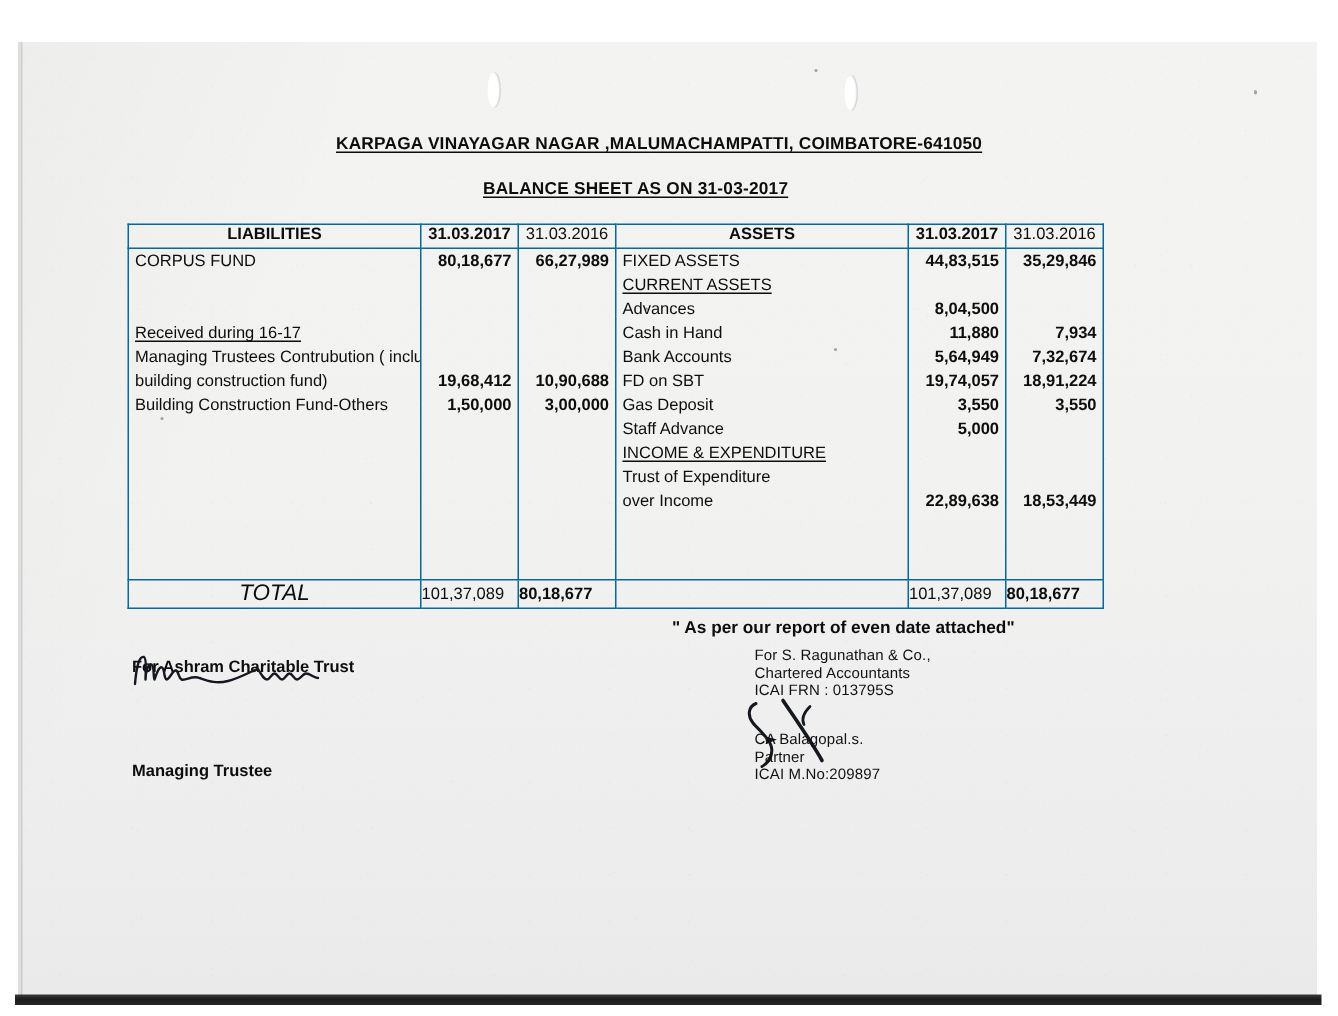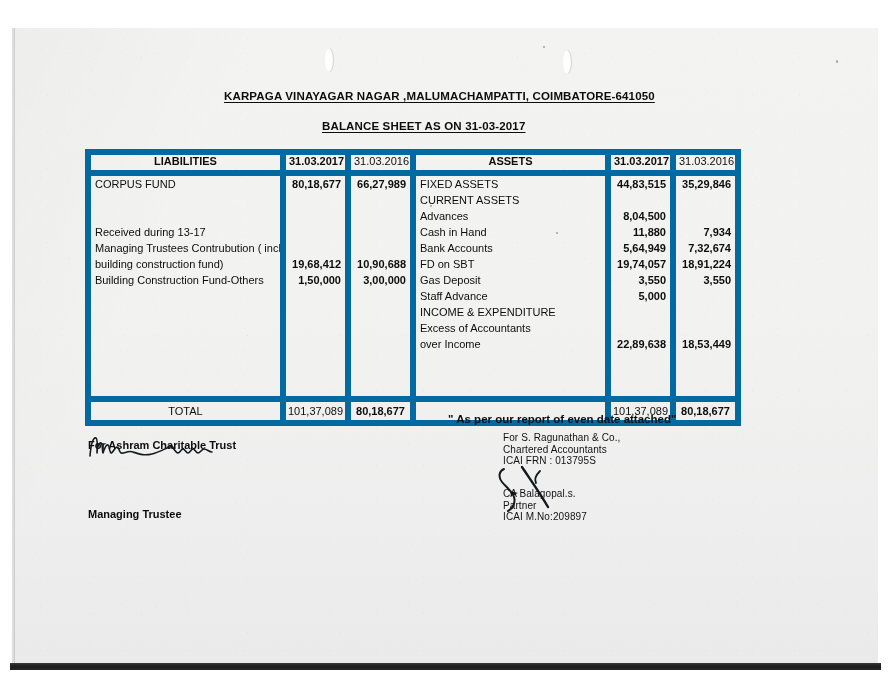--- a/index.html
+++ b/index.html
@@ -97,21 +97,21 @@
   .bs-table {
     position: absolute;
     left: 85px;
     top: 149px;
     width: 616px;
     border-collapse: collapse;
     table-layout: fixed;
     font-size: 11px;
   }
   .bs-table td, .bs-table th {
-    border: 6px solid #0369a1;
+    border: 1px solid #0369a1;
     padding: 0;
     vertical-align: top;
     font-weight: normal;
   }
   .bs-table .hd {
     height: 15px;
     font-weight: bold;
     font-size: 11px;
     padding: 0 3px;
     white-space: nowrap;
@@ -127,33 +127,35 @@
   .row {
     height: 16px;
     line-height: 16px;
     padding: 0 4px;
     white-space: nowrap;
     overflow: hidden;
   }
   .row.num { text-align: right; font-weight: bold; }
   .row.num.old { font-weight: bold; }
   .row.uline span {
+    text-decoration: underline;
     text-underline-offset: 1.5px;
   }
   .row.blank { color: transparent; }
 
   .total-row td { height: 18px; line-height: 18px; }
   .total-lbl {
     text-align: center;
     font-weight: bold;
-    font-size: 11px;
+    font-size: 15px;
     padding: 0 4px;
+    font-style: italic;
   }
   .total-num {
-    text-align: center;
+    text-align: left;
     font-weight: bold;
     font-size: 11px;
     padding: 0 4px;
     white-space: nowrap;
   }
   .total-num.old { font-weight: bold; }
   .total-empty { }
 
   
   .sig-text {
@@ -227,21 +229,21 @@
         <th class="hd num old">31.03.2016</th>
       </tr>
     </thead>
     <tbody>
       <tr>
         <td class="body-cell">
           <div class="rows" id="liab-labels">
               <div class="row">CORPUS FUND</div>
               <div class="row blank">&nbsp;</div>
               <div class="row blank">&nbsp;</div>
-              <div class="row uline"><span>Received during 13-17</span></div>
+              <div class="row uline"><span>Received during 16-17</span></div>
               <div class="row">Managing Trustees Contrubution ( including</div>
               <div class="row">building construction fund)</div>
               <div class="row">Building Construction Fund-Others</div>
               <div class="row blank">&nbsp;</div>
               <div class="row blank">&nbsp;</div>
               <div class="row blank">&nbsp;</div>
               <div class="row blank">&nbsp;</div>
               <div class="row blank">&nbsp;</div>
               <div class="row blank">&nbsp;</div>
             </div>
@@ -284,21 +286,21 @@
           <div class="rows" id="asset-labels">
               <div class="row">FIXED ASSETS</div>
               <div class="row uline"><span>CURRENT ASSETS</span></div>
               <div class="row">Advances</div>
               <div class="row">Cash in Hand</div>
               <div class="row">Bank Accounts</div>
               <div class="row">FD on SBT</div>
               <div class="row">Gas Deposit</div>
               <div class="row">Staff Advance</div>
               <div class="row uline"><span>INCOME &amp; EXPENDITURE</span></div>
-              <div class="row">Excess of Accountants</div>
+              <div class="row">Trust of Expenditure</div>
               <div class="row">over Income</div>
               <div class="row blank">&nbsp;</div>
               <div class="row blank">&nbsp;</div>
             </div>
         </td>
         <td class="body-cell">
           <div class="rows" id="asset-2017">
               <div class="row num">44,83,515</div>
               <div class="row num blank">&nbsp;</div>
               <div class="row num">8,04,500</div>

